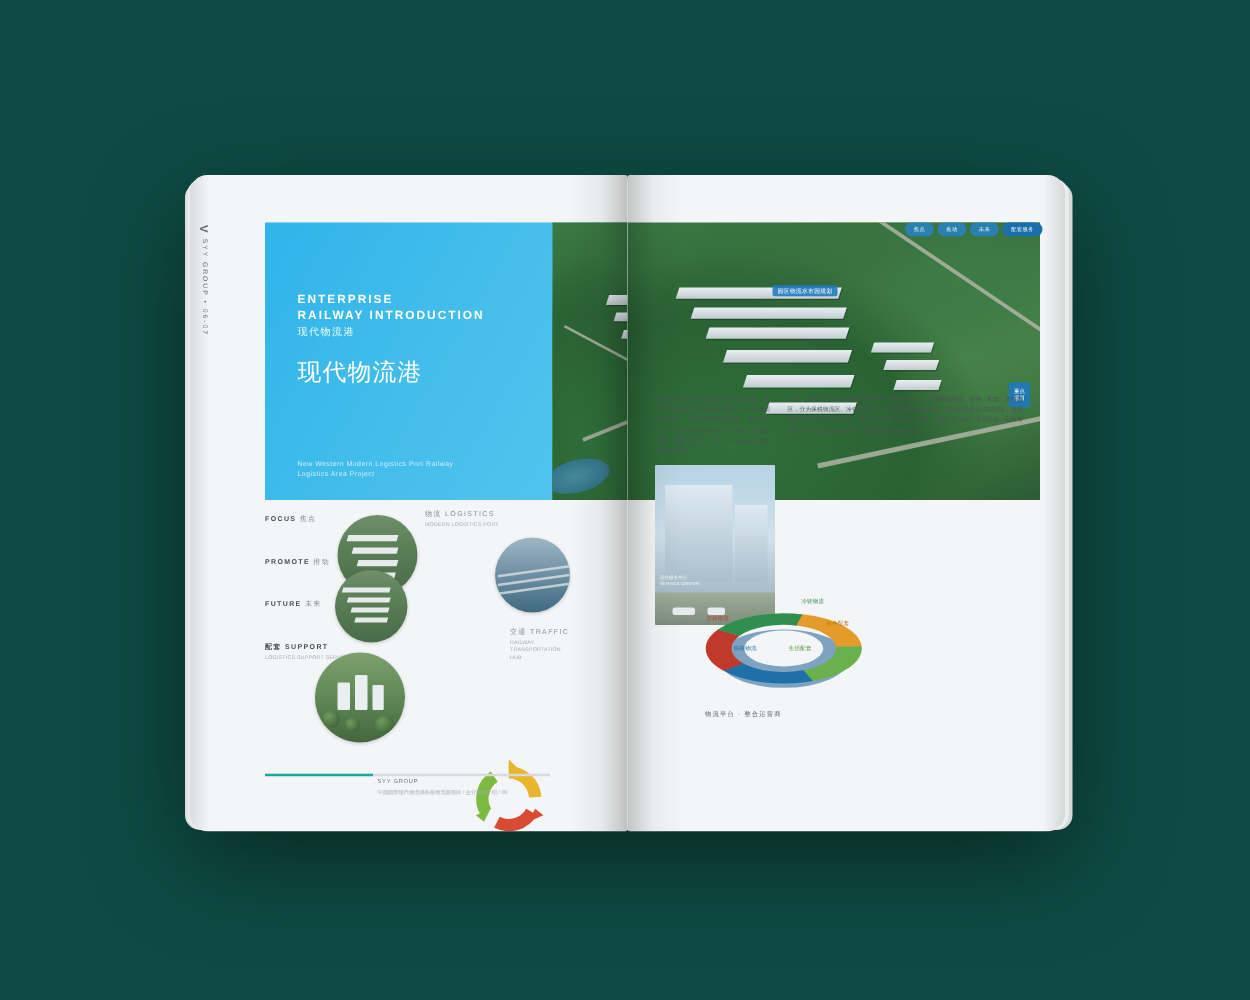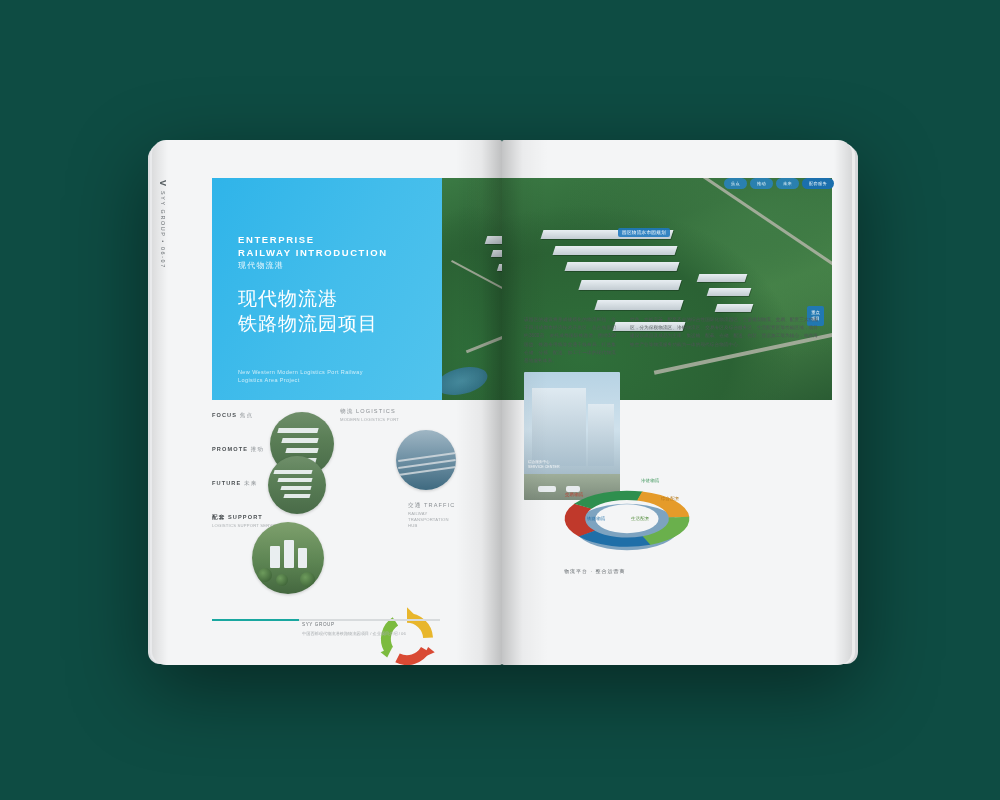--- a/index.html
+++ b/index.html
@@ -333,21 +333,20 @@
       </div>
 
       <div class="hero">
         <div class="hero-en">
           <div>ENTERPRISE</div>
           <div>RAILWAY INTRODUCTION</div>
         </div>
         <div class="hero-cnsub">现代物流港</div>
         <div class="hero-title">
           <div>现代物流港</div>
-          <div>铁路物流园项目</div>
         </div>
         <div class="hero-en-sub">
           <div>New Western Modern Logistics Port Railway</div>
           <div>Logistics Area Project</div>
         </div>
       </div>
 
       <div class="hero-arrow">
         <svg width="7" height="7" viewBox="0 0 7 7">
           <polygon points="1.5,0.8 6,3.5 1.5,6.2" fill="#2f9fd4"></polygon>

